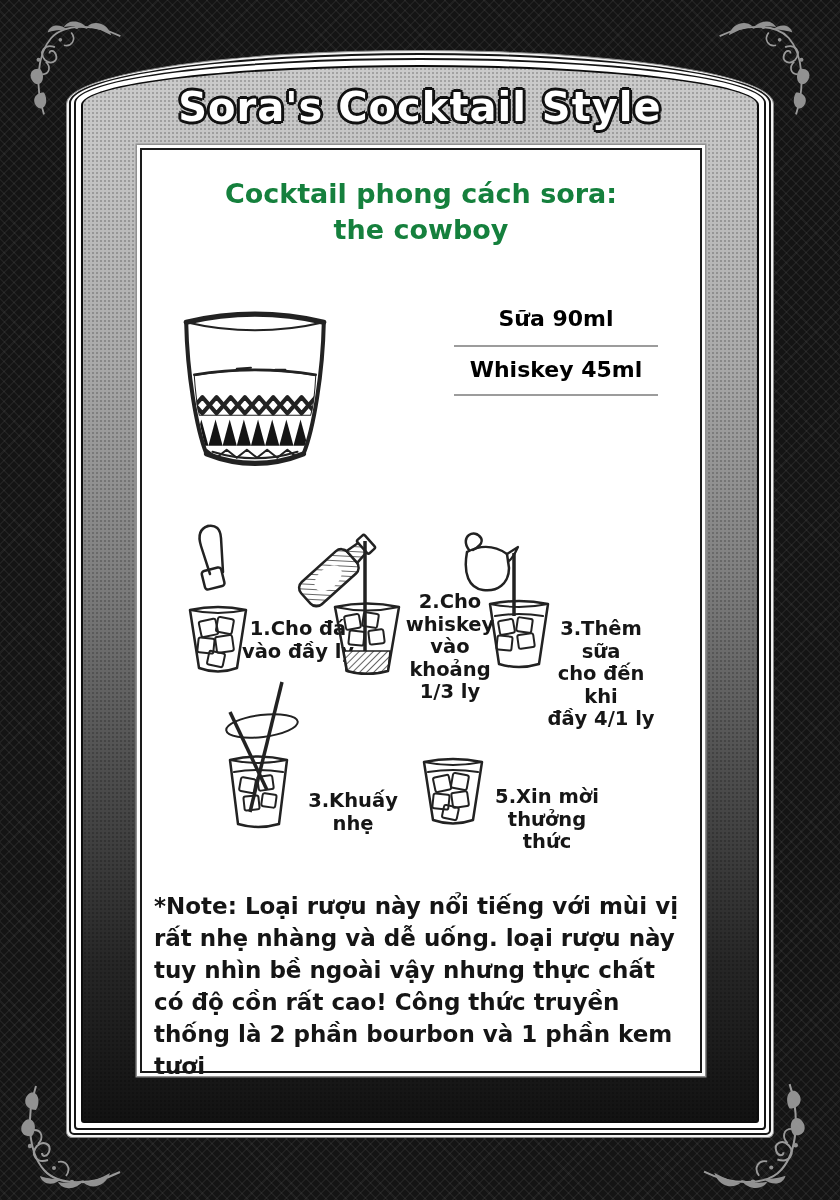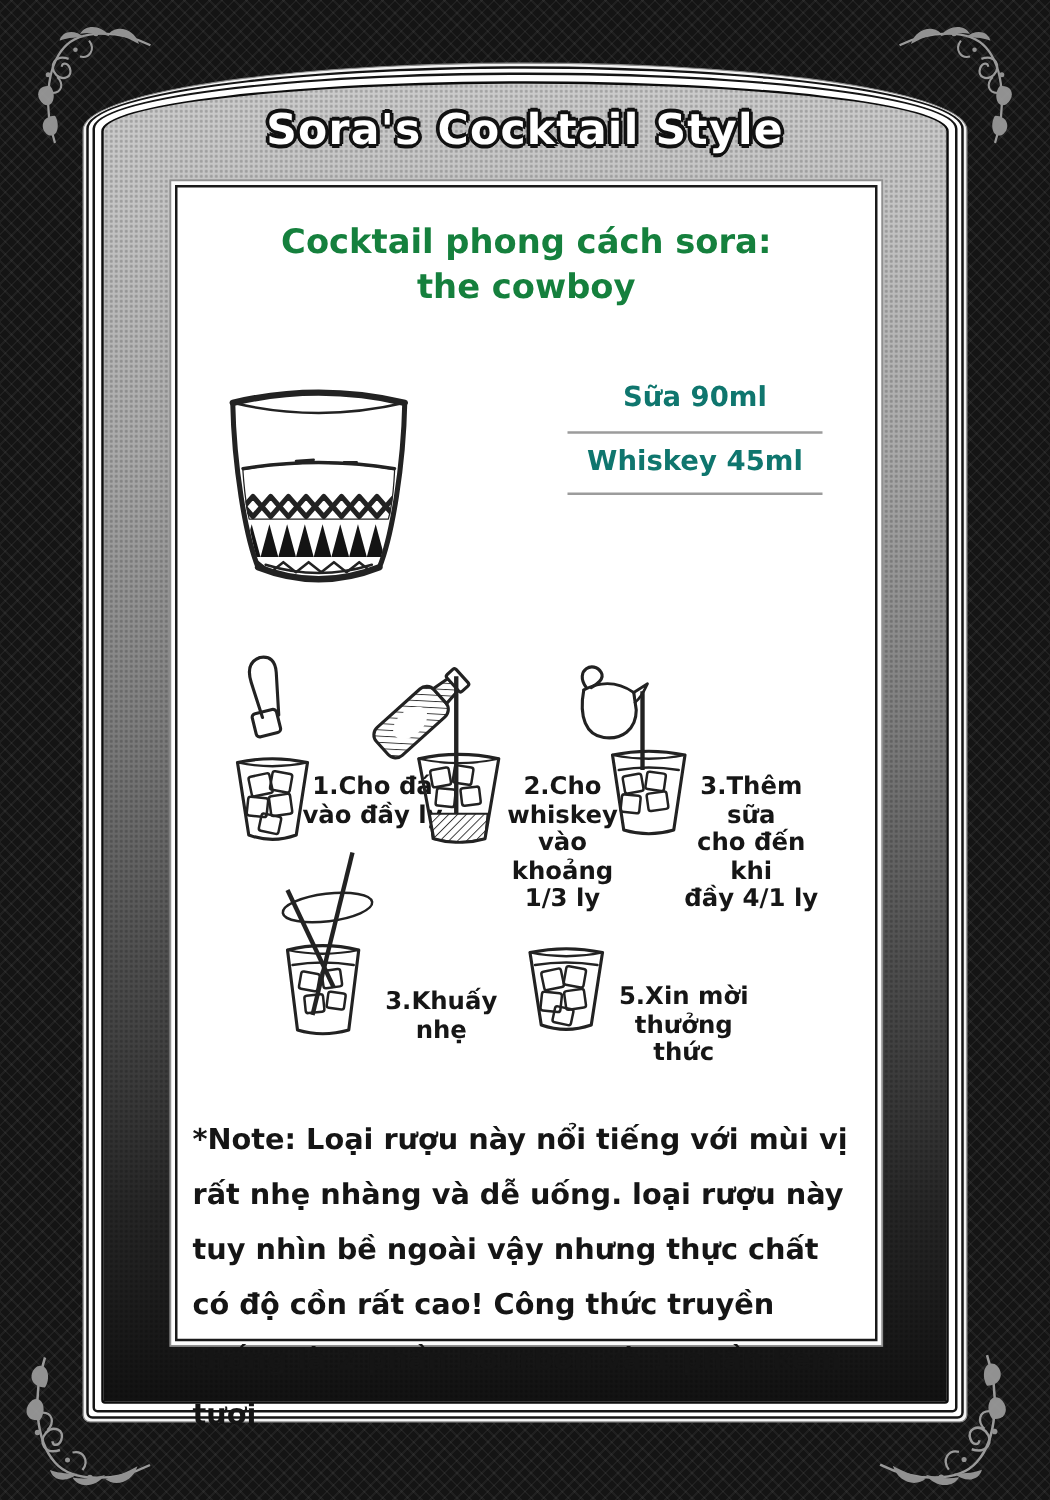--- a/index.html
+++ b/index.html
@@ -29,41 +29,41 @@
         border-radius:50% 50% 4px 4px / 45px 45px 4px 4px; }
   .mat { position:absolute; inset:5px; border:2px solid #0c0c0c;
         border-radius:50% 50% 3px 3px / 40px 40px 3px 3px;
         background-image:
           radial-gradient(rgba(0,0,0,0.20) 1px, transparent 1.4px),
           linear-gradient(to bottom,#cbcbcb 0%,#c3c3c3 10%,#a9a9a9 28%,#7f7f7f 48%,#505050 66%,#262626 85%,#121212 100%);
         background-size:4px 4px, 100% 100%; }
   
   .banner-title {
     position:absolute; left:120px; right:120px; top:84px; height:48px;
-    text-align:center; font-size:34px; font-weight:bold; letter-spacing:1px;
+    text-align:center; font-size:40px; font-weight:bold; letter-spacing:1px;
     color:#fff;
     text-shadow:-3px 0 0 #111,3px 0 0 #111,0 -3px 0 #111,0 3px 0 #111,
                 -2px -2px 0 #111,2px -2px 0 #111,-2px 2px 0 #111,2px 2px 0 #111;
   }
   
   .panel { position:absolute; left:140px; top:148px; width:562px; height:925px;
            background:#fff; border:2px solid #1a1a1a;
            box-shadow:0 0 0 3px #fdfdfd, 0 0 0 4.5px #8f8f8f; }
   .panel * { position:absolute; }
   .recipe-title { left:0; right:0; top:26px; text-align:center; white-space:pre-line;
                   font-size:27px; font-weight:bold; line-height:36px; color:#15803d; }
   .ing-block { left:312px; top:152px; width:204px; height:100px; }
-  .ing-label { left:0; right:0; text-align:center; font-size:22px; font-weight:bold; color:#0f766e; }
+  .ing-label { left:0; right:0; text-align:center; font-size:22px; font-weight:bold; color:#000000; }
   .ing-label.l1 { top:4px; }  .ing-label.l2 { top:55px; }
   .ing-line { left:0; right:0; height:2px; background:#9c9c9c; }
   .ing-line.d1 { top:43px; } .ing-line.d2 { top:92px; }
   .step-label { font-size:19.5px; font-weight:bold; line-height:22.5px; color:#161616;
                 text-align:center; white-space:pre-line; }
   .note { left:12px; right:8px; top:740px; font-size:23px; font-weight:bold;
-          line-height:44px; color:#151515; text-align:left; }
+          line-height:32px; color:#151515; text-align:left; }
   svg { display:block; }
   .line { stroke:#222; fill:none; stroke-linecap:round; stroke-linejoin:round; }
 </style>
 </head>
 <body>
 
 <svg class="ornament orn-tl" viewBox="0 0 110 110">
   <g stroke="#a8a8a8" fill="none" stroke-width="2">
     <path d="M106,20 C78,6 44,6 30,22 C14,40 12,76 22,106"></path>
     <path d="M34,32 C22,28 16,38 23,46 C29,52 38,48 35,40 C33,35 28,35 28,39"></path>
@@ -231,21 +231,21 @@
     <path d="M57,126 L103,126 L101,146 Q80,151 59,146 Z" fill="url(#hatch)" stroke="#222" stroke-width="1.5"></path>
     <g fill="#fff">
       <rect class="line" stroke-width="2" x="58" y="90" width="15" height="14" rx="2" transform="rotate(-10 65 97)"></rect>
       <rect class="line" stroke-width="2" x="76" y="88" width="15" height="14" rx="2" transform="rotate(9 83 95)"></rect>
       <rect class="line" stroke-width="2" x="62" y="106" width="15" height="14" rx="2" transform="rotate(6 69 113)"></rect>
       <rect class="line" stroke-width="2" x="82" y="105" width="15" height="14" rx="2" transform="rotate(-7 89 112)"></rect>
     </g>
     <path class="line" stroke-width="2.5" d="M48,82 Q80,75 112,82 L101,146 Q80,152 60,146 Z"></path>
     <path class="line" stroke-width="1.8" d="M48,82 Q80,89 112,82"></path>
   </svg>
-  <div class="step-label" style="left:250px; top:468px; width:116px;">2.Cho
+  <div class="step-label" style="left:250px; top:441px; width:116px;">2.Cho
 whiskey
 vào khoảng
 1/3 ly</div>
 
   <svg style="left:313px; top:378px;" width="102" height="144" viewBox="0 0 102 144">
     <path class="line" stroke-width="2.5" d="M12,24 C8,46 14,60 28,62 C42,64 54,56 54,40 L52,26" fill="#fff"></path>
     <path class="line" stroke-width="2.2" d="M12,24 Q33,13 52,26"></path>
     <path class="line" stroke-width="2.2" d="M52,26 L63,19 Q58,30 53,34" fill="#fff"></path>
     <path class="line" stroke-width="2.5" d="M14,22 C4,8 20,0 26,10 C29,15 22,20 18,22"></path>
     <line x1="59" y1="25" x2="59" y2="88" stroke="#222" stroke-width="3.5"></line>

